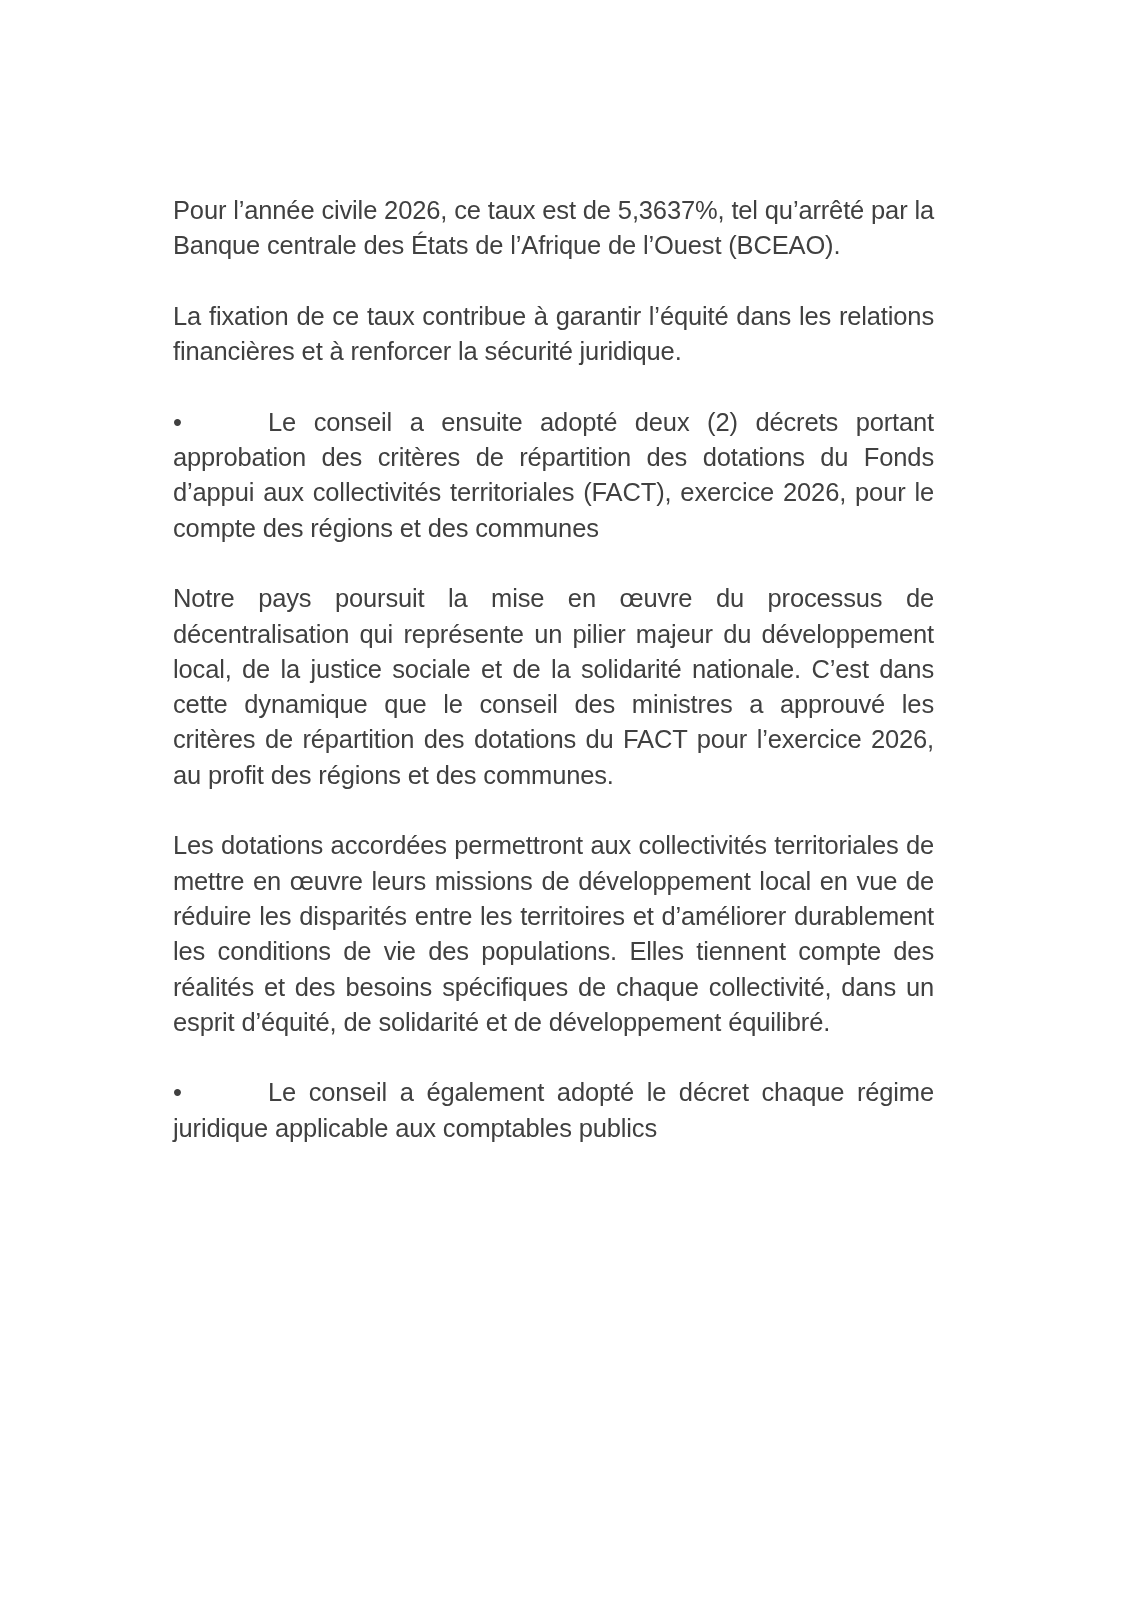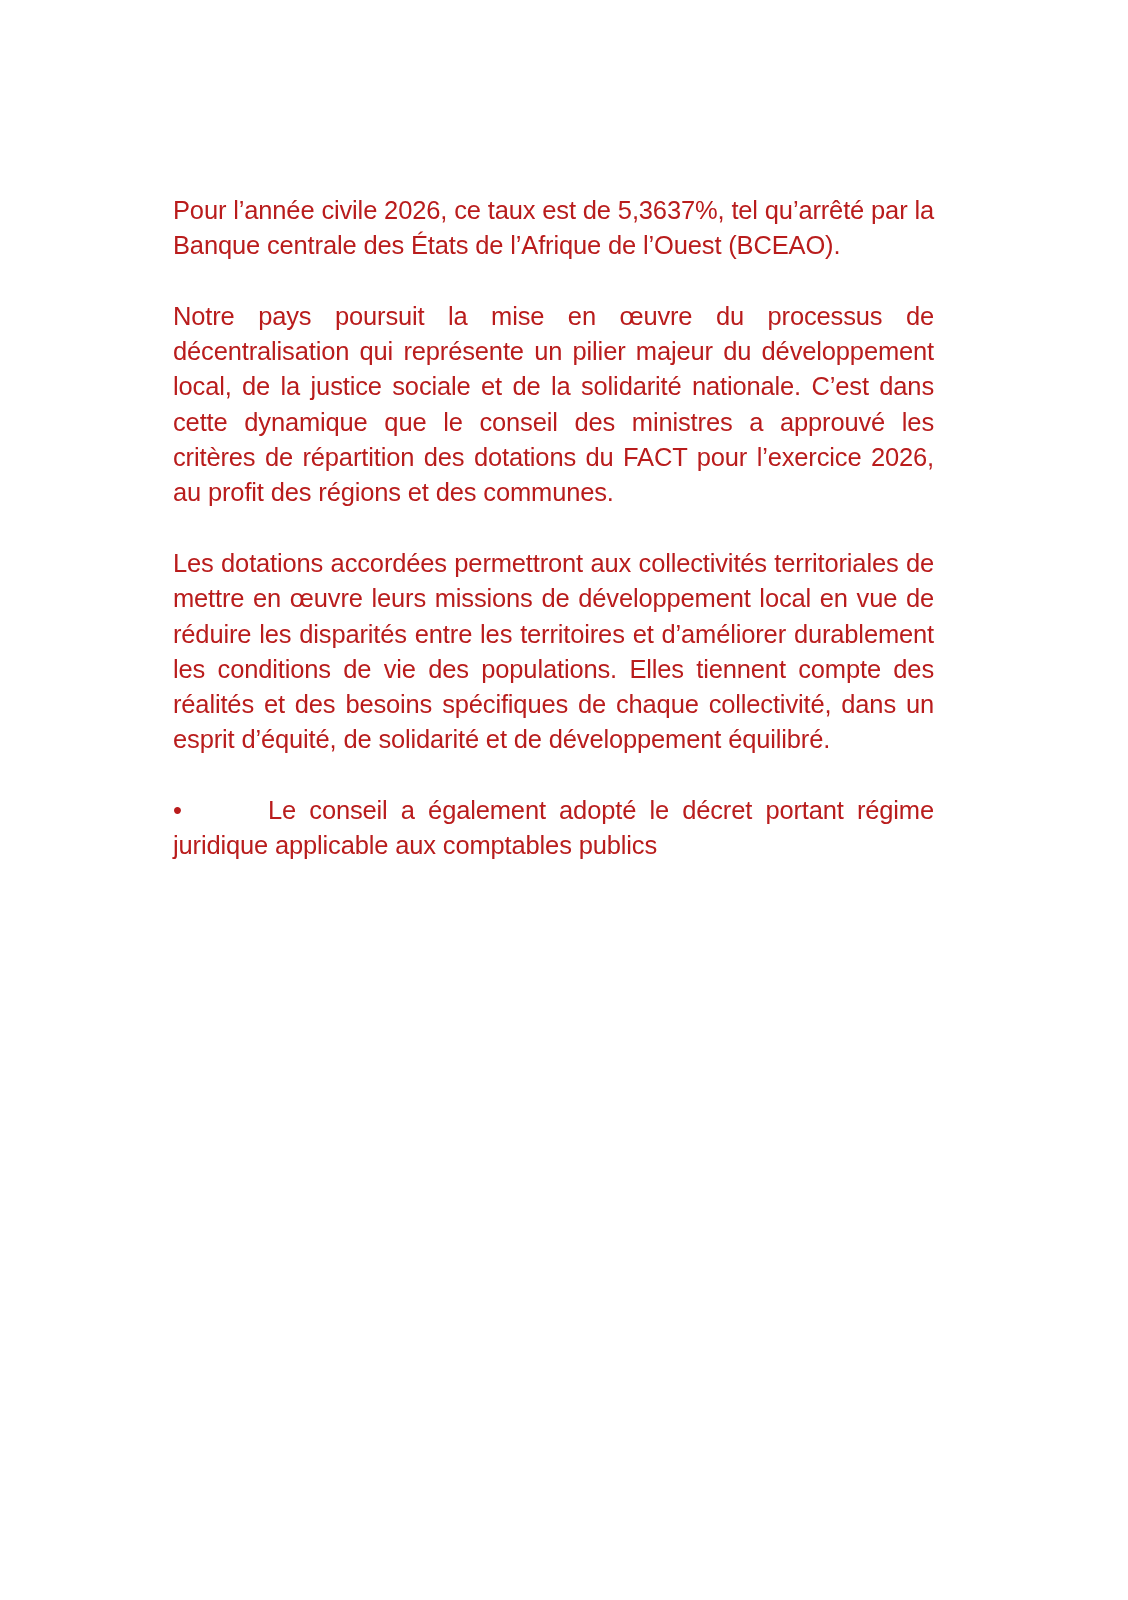--- a/index.html
+++ b/index.html
@@ -11,21 +11,21 @@
       width: 1128px;
       height: 1600px;
       position: relative;
       overflow: hidden;
     }
     .page {
       position: absolute;
       left: 173px;
       top: 193px;
       width: 761px;
-      color: #b91c1c;
+      color: #404040;
       font-family: "Liberation Sans", sans-serif;
       font-size: 25.5px;
       line-height: 35.3px;
       letter-spacing: -0.15px;
     }
     .para {
       margin: 0 0 35.3px 0;
       text-align: justify;
       text-align-last: left;
       word-spacing: 0px;
@@ -39,21 +39,23 @@
       display: inline-block;
       width: 95px;
     }
   </style>
 </head>
 <body>
 
 <div class="page">
   <p class="para">Pour l’année civile 2026, ce taux est de 5,3637%, tel qu’arrêté par la Banque centrale des États de l’Afrique de l’Ouest (BCEAO).</p>
 
+  <p class="para">La fixation de ce taux contribue à garantir l’équité dans les relations financières et à renforcer la sécurité juridique.</p>
 
+  <p class="bullet-para"><span class="bullet">•</span><span>Le conseil a ensuite adopté deux (2) décrets portant approbation des critères de répartition des dotations du Fonds d’appui aux collectivités territoriales (FACT), exercice 2026, pour le compte des régions et des communes</span></p>
 
   <p class="para">Notre pays poursuit la mise en œuvre du processus de décentralisation qui représente un pilier majeur du développement local, de la justice sociale et de la solidarité nationale. C’est dans cette dynamique que le conseil des ministres a approuvé les critères de répartition des dotations du FACT pour l’exercice 2026, au profit des régions et des communes.</p>
 
   <p class="para">Les dotations accordées permettront aux collectivités territoriales de mettre en œuvre leurs missions de développement local en vue de réduire les disparités entre les territoires et d’améliorer durablement les conditions de vie des populations. Elles tiennent compte des réalités et des besoins spécifiques de chaque collectivité, dans un esprit d’équité, de solidarité et de développement équilibré.</p>
 
 
-  <p class="bullet-para"><span class="bullet">•</span><span>Le conseil a également adopté le décret portant régime juridique applicable aux comptables publics</span></p>
+  <p class="bullet-para"><span class="bullet">•</span><span>Le conseil a également adopté le décret chaque régime juridique applicable aux comptables publics</span></p>
 </div>
 
 </body></html>

